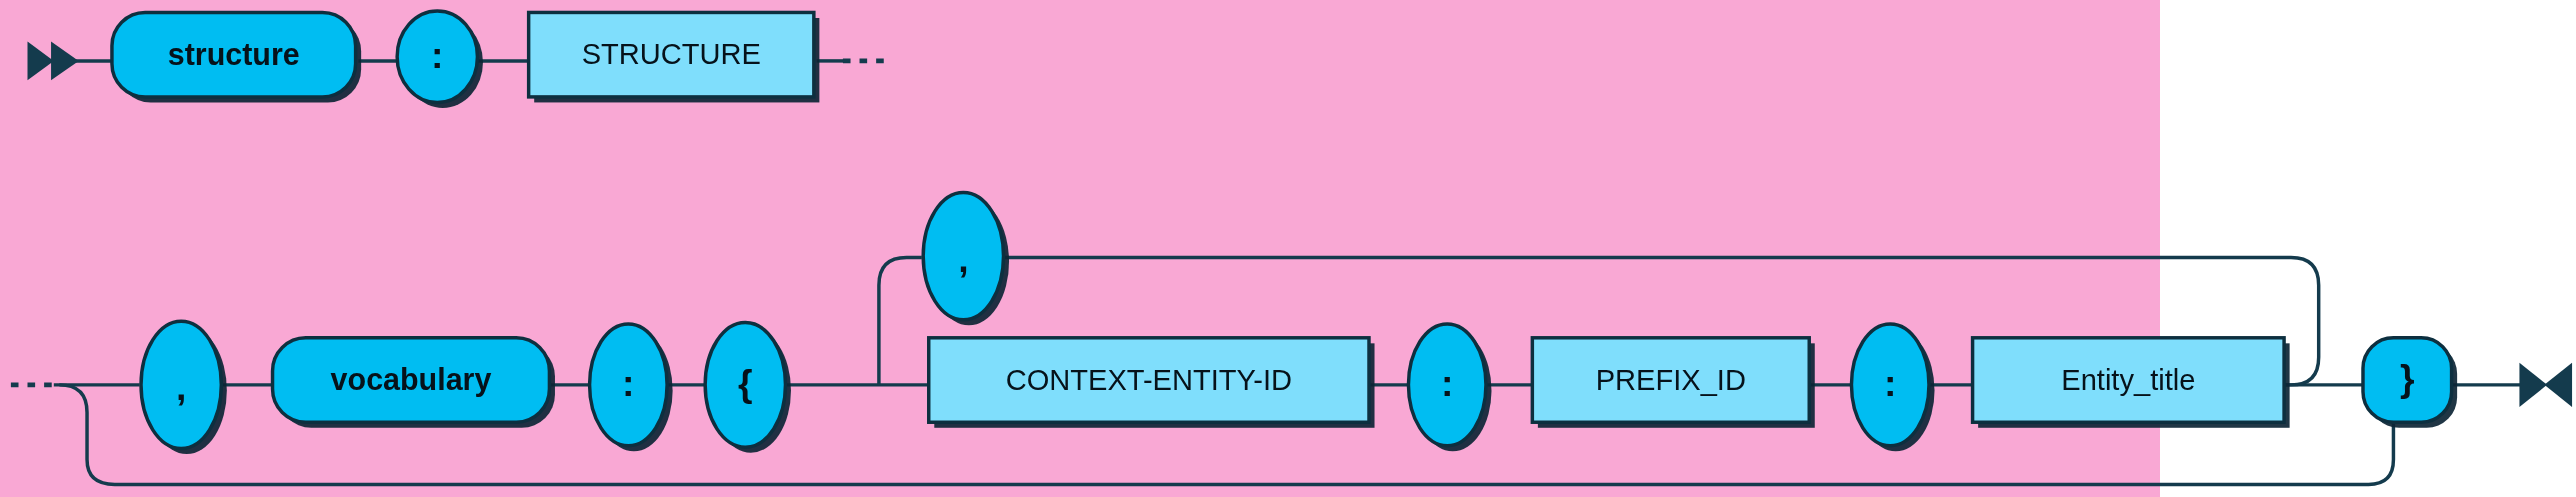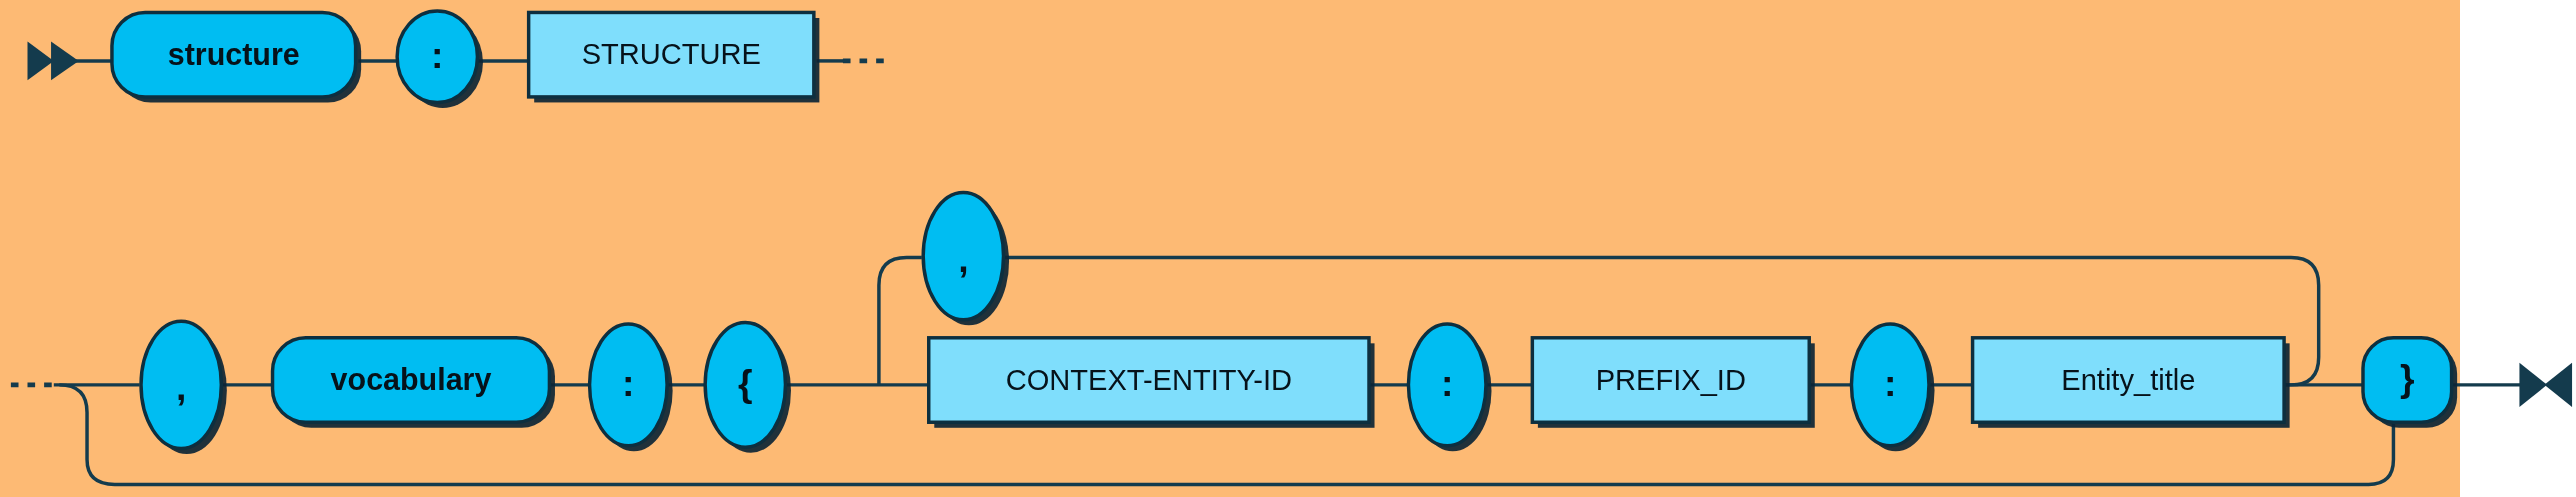--- a/index.html
+++ b/index.html
@@ -1,17 +1,17 @@
 <!DOCTYPE html>
 <html style="font-size:11px"><head>
 <meta charset="utf-8">
 <style>
   html,body{margin:0;padding:0;background:#ffffff;}
   body{width:2576px;height:497px;overflow:hidden;font-family:"Liberation Sans",sans-serif;}
-  #stage{position:relative;width:2460px;height:497px;background:#fdba74;}
+  #stage{position:relative;width:2160px;height:497px;background:#f9a8d4;}
   svg.rr{position:absolute;left:0;top:0;width:2576px;height:497px;display:block;}
   .rail{fill:none;stroke:#143b4d;stroke-width:5;}
   .dots{stroke:#143b4d;stroke-width:7;stroke-linecap:butt;stroke-dasharray:11 13;}
   .marker{fill:#143b4d;}
   .term{fill:#00bdf2;stroke:#0d2f3f;stroke-width:5;}
   .nonterm{fill:#7fdefc;stroke:#0d2f3f;stroke-width:5;}
   .shadow{fill:#0d2535;opacity:.92;}
   .lbl{font-family:"Liberation Sans",sans-serif;fill:#06121a;text-anchor:middle;dominant-baseline:middle;}
   .lbl-term{font-weight:bold;font-size:44px;}
   .lbl-punct{font-weight:bold;font-size:54px;}

